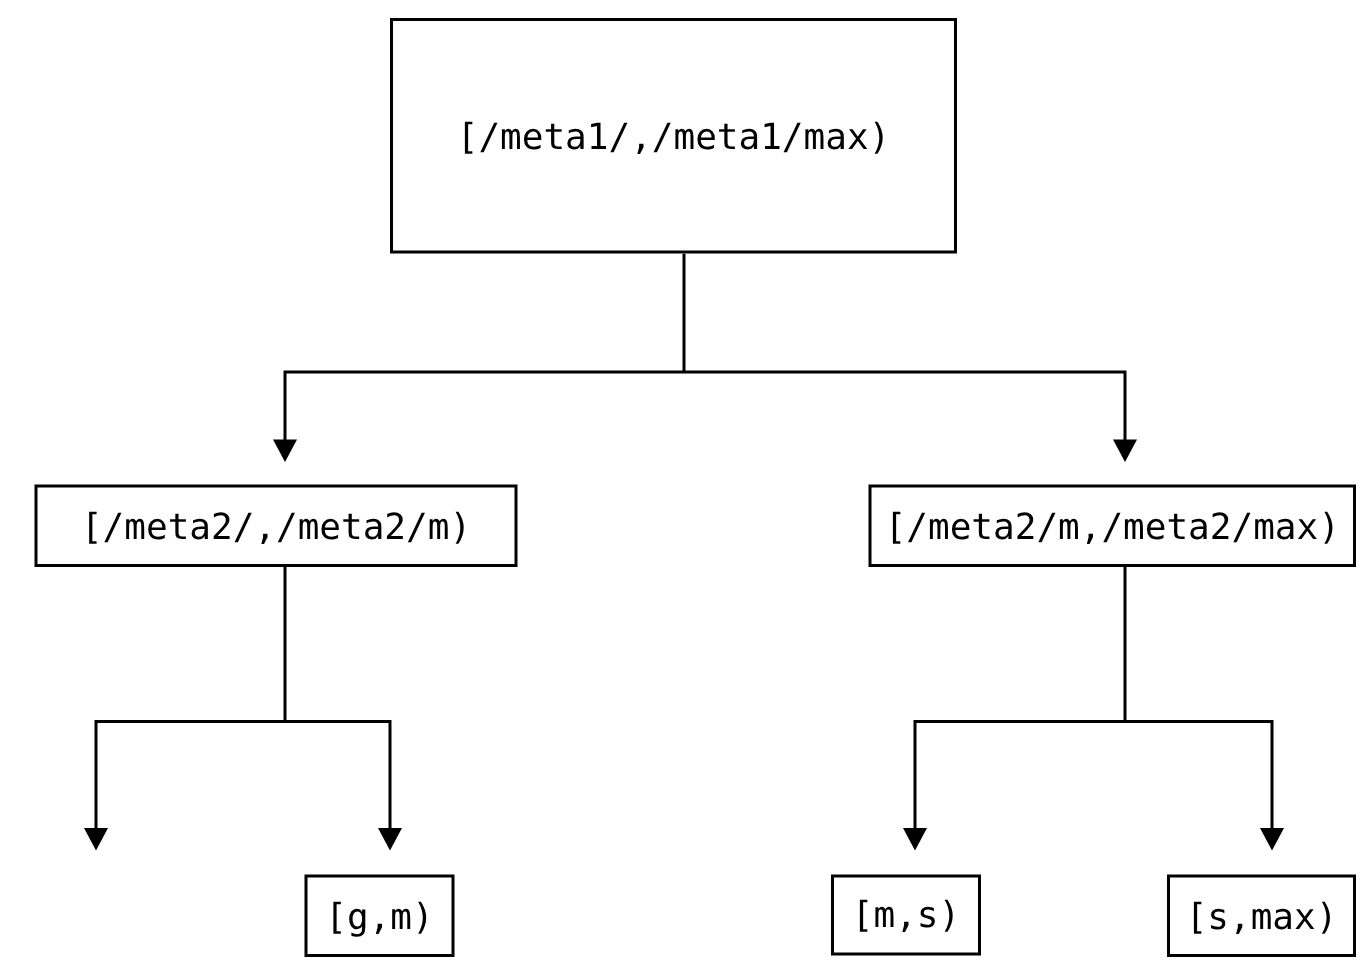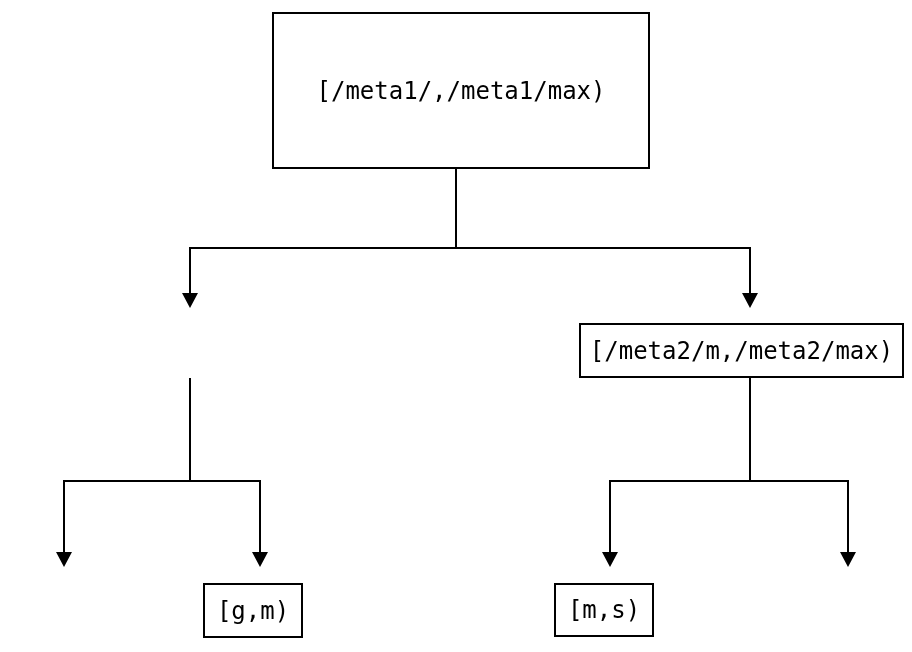--- a/index.html
+++ b/index.html
@@ -37,21 +37,21 @@
     box-sizing: border-box;
     border: 2px solid #000000;
     background: #ffffff;
     display: flex;
     align-items: center;
     justify-content: center;
     font-size: 24px;
     line-height: 1;
     white-space: nowrap;
   }
-  .n-root { left: 260px; top: 12px;  width: 378px; height: 157px; margin-left: 12px; }
+  .n-root { left: 260px; top: 12px;  width: 378px; height: 157px; }
   .n-l    { left: 23px;  top: 323px; width: 322px; height: 55px;  }
   .n-r    { left: 579px; top: 323px; width: 325px; height: 55px;  }
   .n-l1   { left: 8px;   top: 583px; width: 100px; height: 55px;  }
   .n-l2   { left: 203px; top: 583px; width: 100px; height: 55px;  }
   .n-l3   { left: 554px; top: 583px; width: 100px; height: 54px;  }
   .n-l4   { left: 778px; top: 583px; width: 126px; height: 55px;  }
 </style>
 </head>
 <body>
 
@@ -69,28 +69,34 @@
 
     <path d="M750 378 V481 M610 481 H848 M610 480 V553 M848 480 V553"></path>
     <polygon points="602,552 618,552 610,567"></polygon>
     <polygon points="840,552 856,552 848,567"></polygon>
   </svg>
 
   <div class="node n-root">
     <span>[/meta1/,/meta1/max)</span>
   </div>
 
+  <div class="node n-l">
+    <span>[/meta2/,/meta2/m)</span>
+  </div>
 
   <div class="node n-r">
     <span>[/meta2/m,/meta2/max)</span>
   </div>
 
 
   <div class="node n-l2">
     <span>[g,m)</span>
   </div>
 
   <div class="node n-l3">
     <span>[m,s)</span>
   </div>
 
+  <div class="node n-l4">
+    <span>[s,max)</span>
+  </div>
 
 </div>
 
 </body></html>

